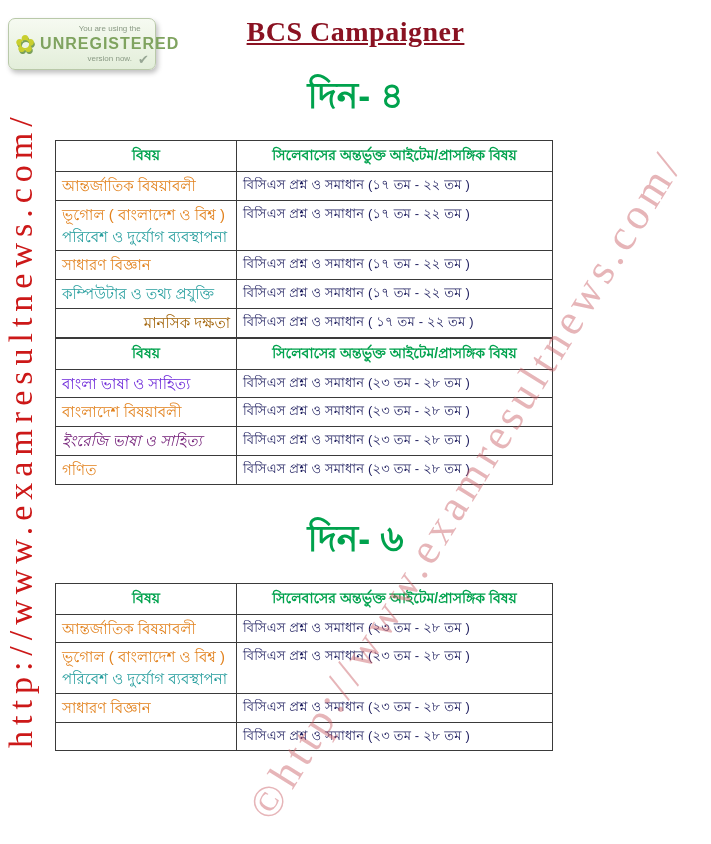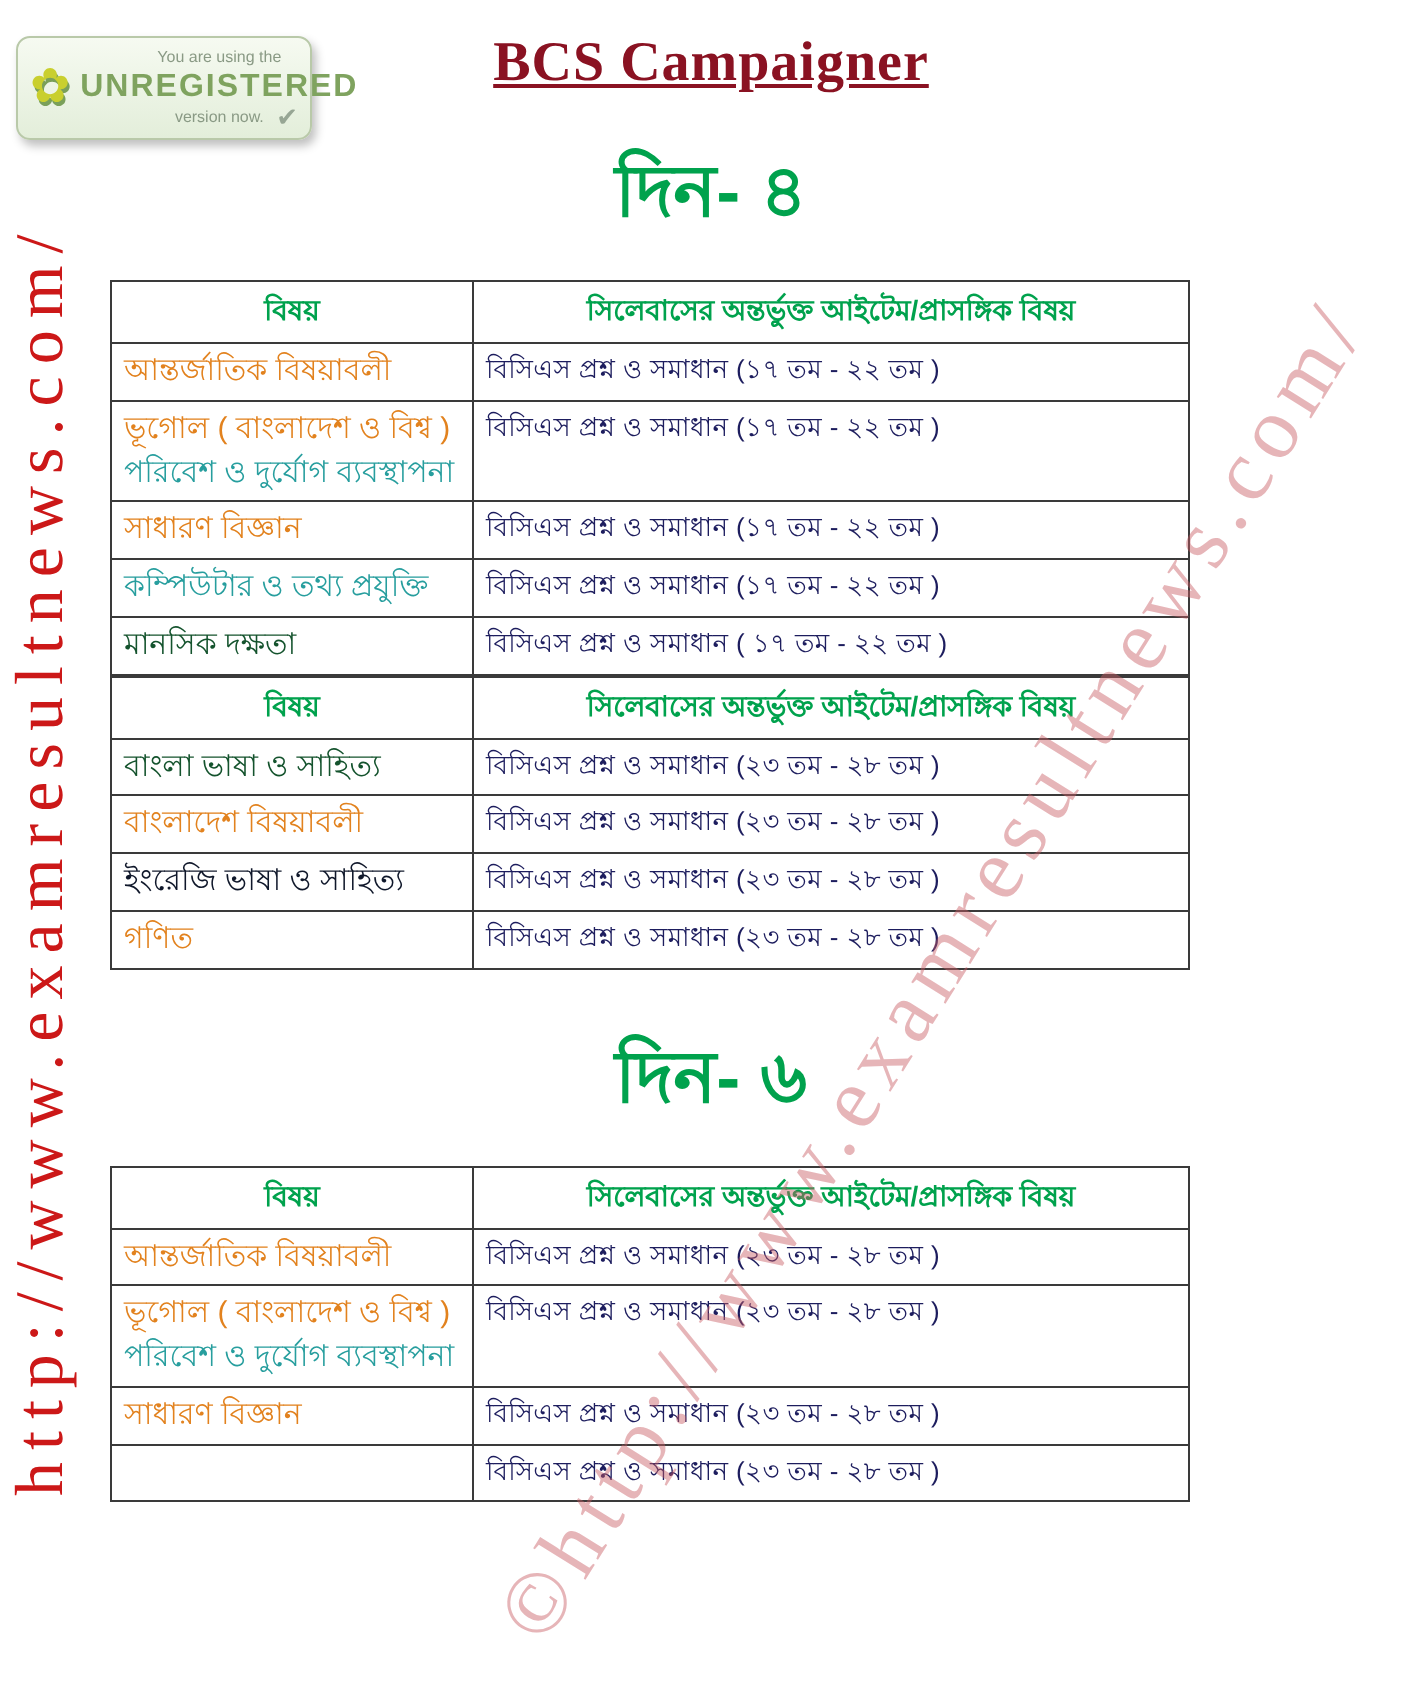--- a/index.html
+++ b/index.html
@@ -44,21 +44,21 @@
     font-size: 36px; font-weight: bold;
     color: var(--heading-green, #00a24d);
     margin: 26px 0 12px 0;
   }
   section:first-of-type .day-heading { margin-top: 20px; }
 
   
   table.schedule {
     border-collapse: collapse;
     margin-left: 55px;
-    width: 540px;
+    width: 498px;
     table-layout: fixed;
   }
   table.schedule th, table.schedule td {
     border: 1px solid var(--table-border, #3a3a3a);
     vertical-align: top;
     padding: 3px 6px;
   }
   table.schedule col.c1 { width: 181px; }
   table.schedule th {
     color: var(--heading-green, #00a24d);
@@ -143,21 +143,21 @@
             <td class="item-cell">বিসিএস প্রশ্ন ও সমাধান (১৭ তম  - ২২ তম )</td>
           </tr>
           <tr>
             <td class="subject-cell">
               <div style="color: rgb(39, 158, 158);">কম্পিউটার  ও তথ্য প্রযুক্তি</div>
             </td>
             <td class="item-cell">বিসিএস প্রশ্ন ও সমাধান (১৭ তম  - ২২ তম )</td>
           </tr>
           <tr>
             <td class="subject-cell">
-              <div style="color: #14532d;">মানসিক দক্ষতা</div>
+              <div style="color: #a16207; text-align: right;">মানসিক দক্ষতা</div>
             </td>
             <td class="item-cell">বিসিএস প্রশ্ন ও সমাধান  ( ১৭ তম - ২২ তম )</td>
           </tr>
         </tbody>
     </table>
   </section>
 
   <section>
     <table class="schedule">
       <colgroup>
@@ -166,33 +166,33 @@
         </colgroup>
       <thead>
         <tr>
           <th>বিষয়</th>
           <th>সিলেবাসের অন্তর্ভুক্ত আইটেম/প্রাসঙ্গিক বিষয়</th>
         </tr>
       </thead>
       <tbody>
           <tr>
             <td class="subject-cell">
-              <div style="color: #14532d;">বাংলা ভাষা ও সাহিত্য</div>
+              <div style="color: #6d28d9;">বাংলা ভাষা ও সাহিত্য</div>
             </td>
             <td class="item-cell">বিসিএস প্রশ্ন  ও সমাধান (২৩ তম  - ২৮ তম )</td>
           </tr>
           <tr>
             <td class="subject-cell">
               <div style="color: rgb(226, 130, 30);">বাংলাদেশ বিষয়াবলী</div>
             </td>
             <td class="item-cell">বিসিএস প্রশ্ন  ও সমাধান (২৩ তম  - ২৮ তম )</td>
           </tr>
           <tr>
             <td class="subject-cell">
-              <div style="color: #0f172a;">ইংরেজি ভাষা ও সাহিত্য</div>
+              <div style="color: #701a75; font-style: italic;">ইংরেজি ভাষা ও সাহিত্য</div>
             </td>
             <td class="item-cell">বিসিএস প্রশ্ন  ও সমাধান (২৩ তম  - ২৮ তম )</td>
           </tr>
           <tr>
             <td class="subject-cell">
               <div style="color: rgb(226, 130, 30);">গণিত</div>
             </td>
             <td class="item-cell">বিসিএস প্রশ্ন  ও সমাধান (২৩ তম  - ২৮ তম )</td>
           </tr>
         </tbody>

